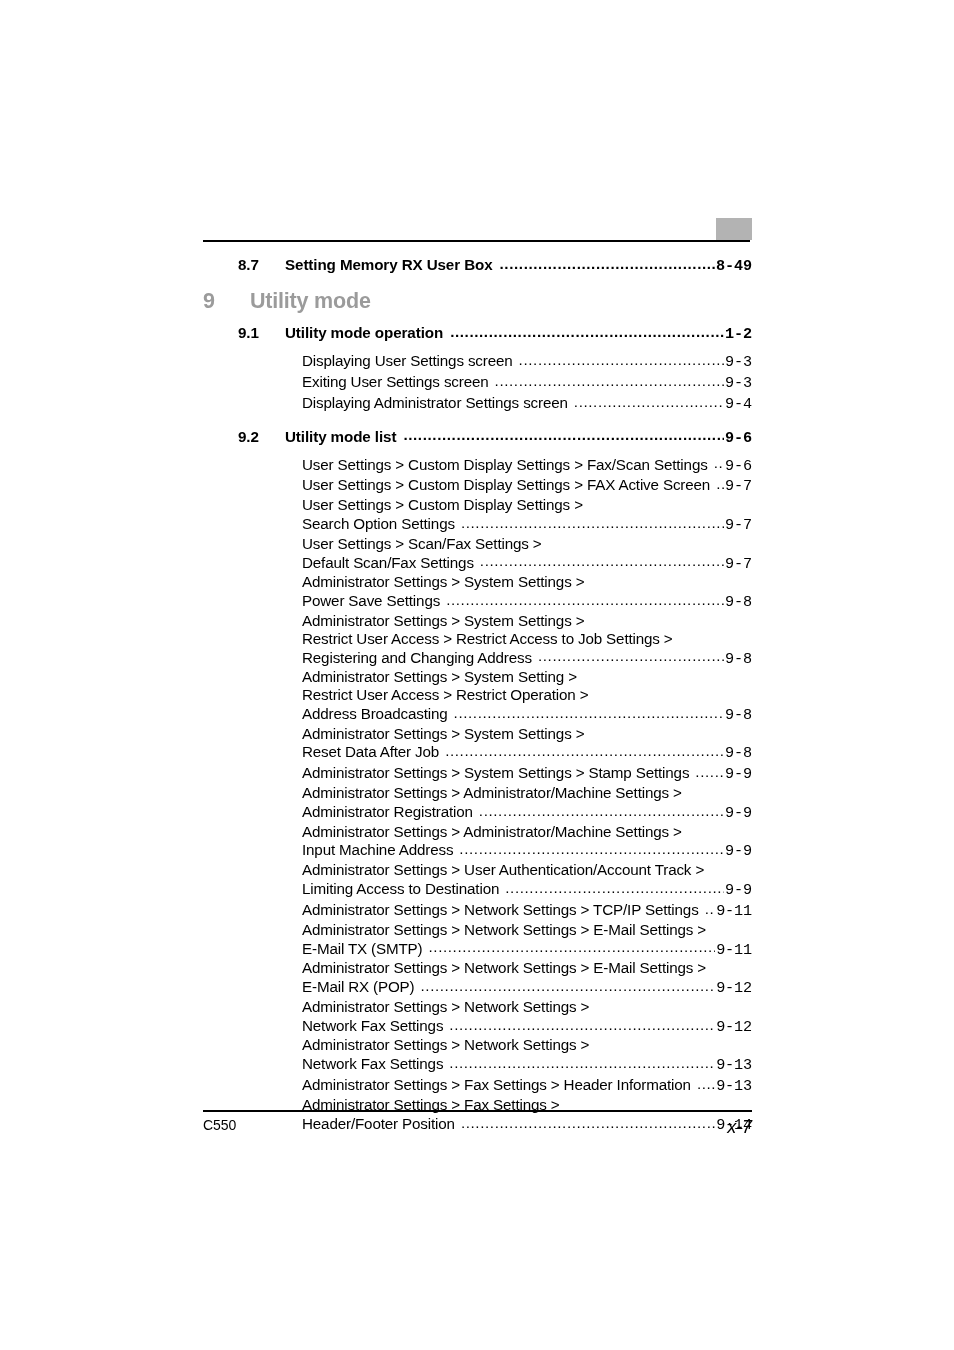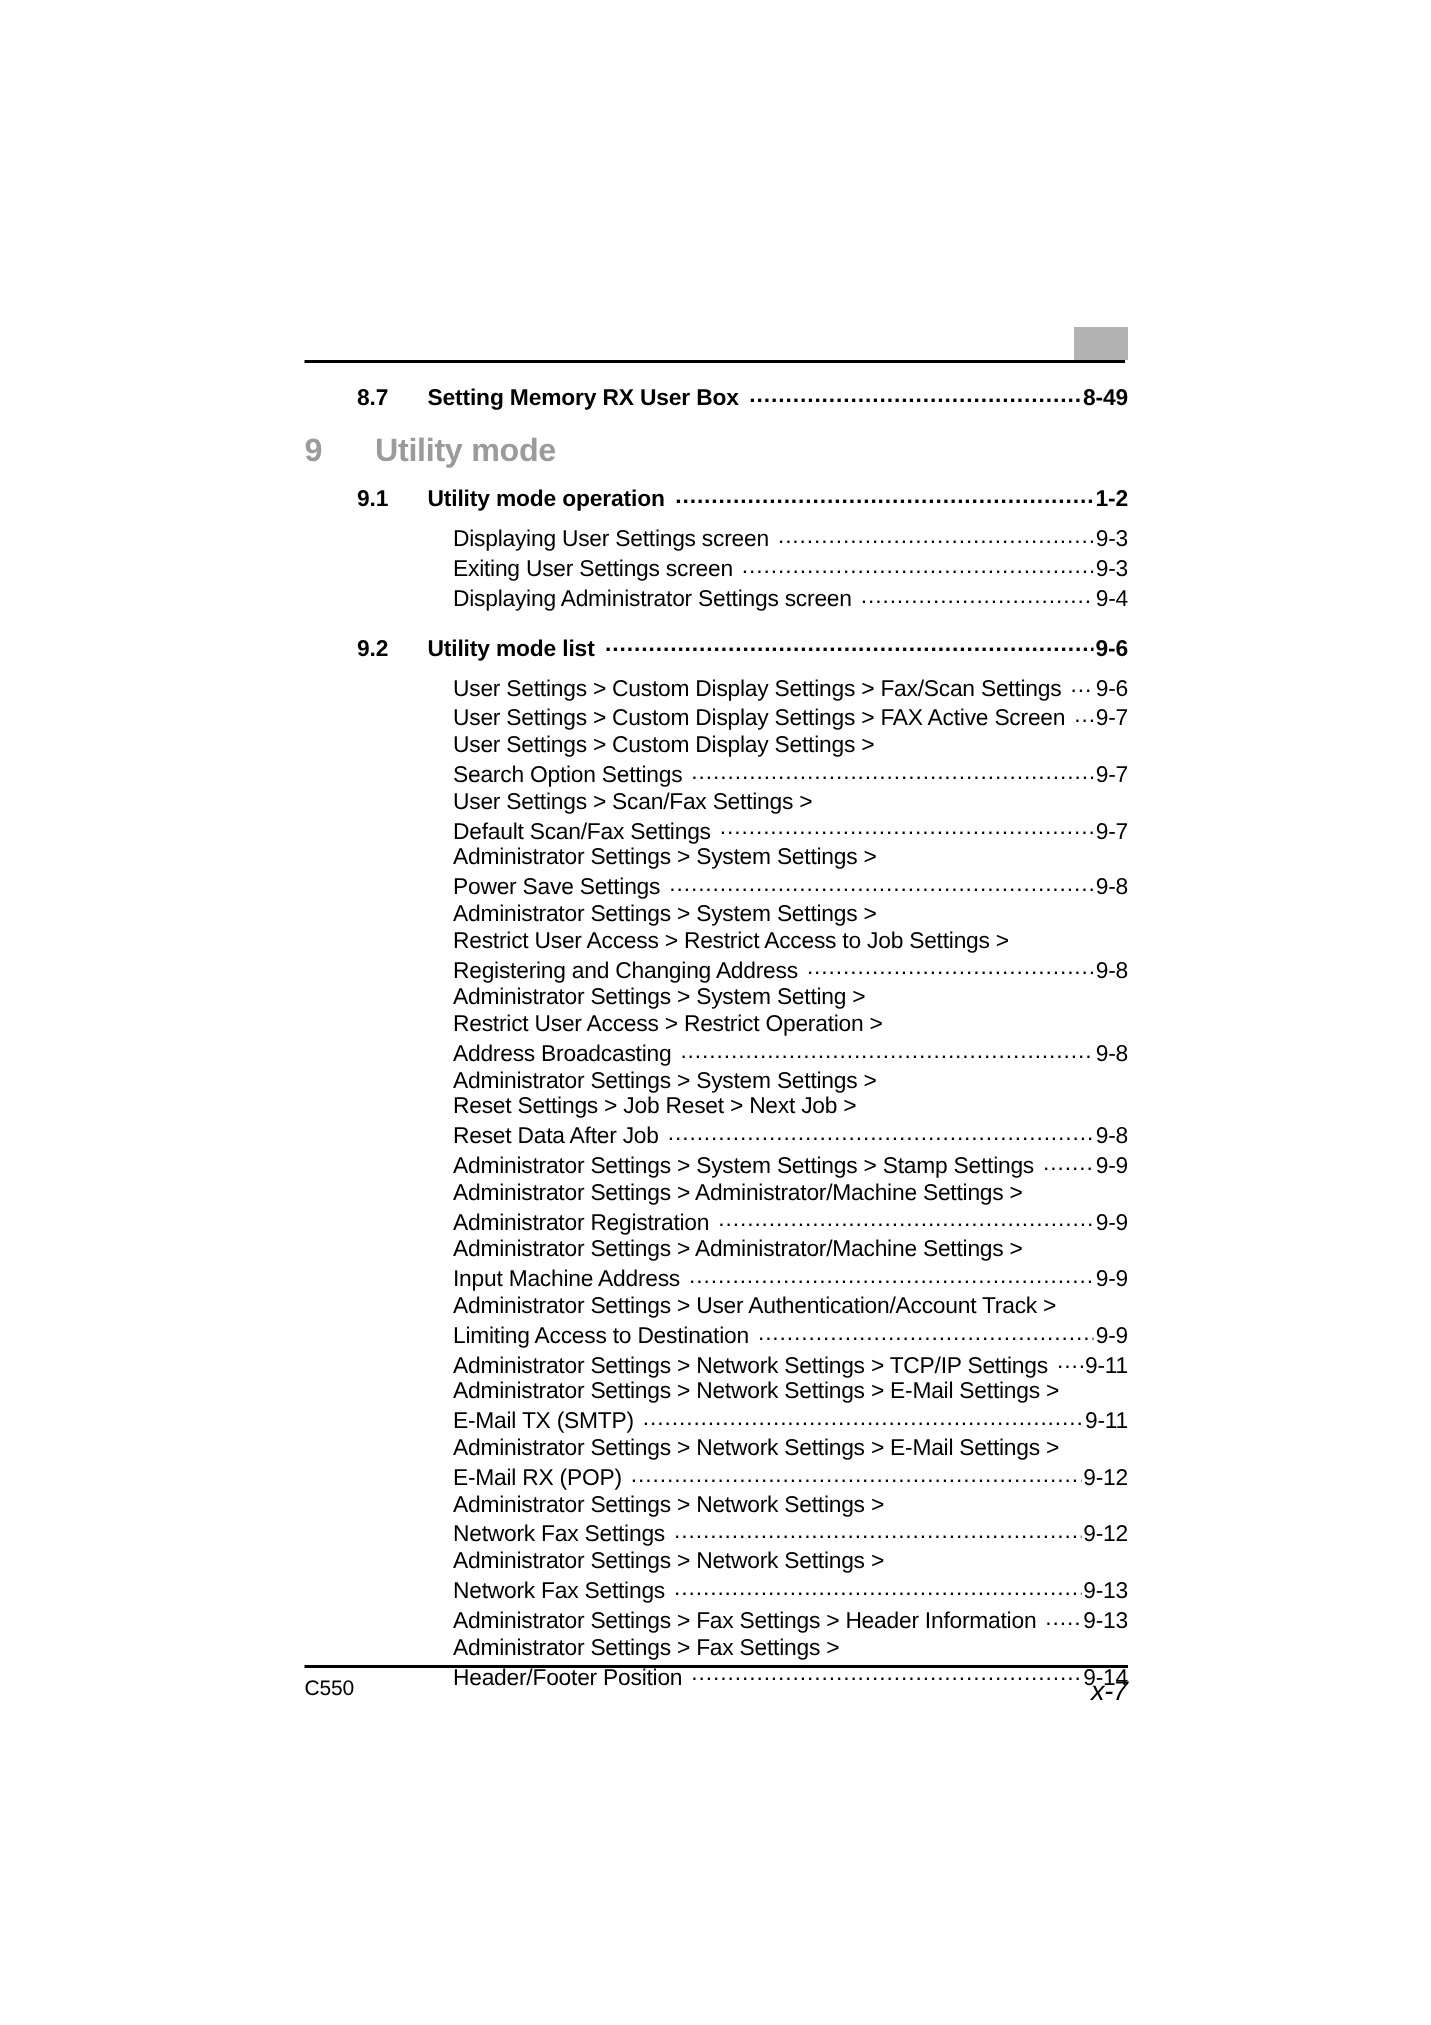--- a/index.html
+++ b/index.html
@@ -72,20 +72,21 @@
     content: "........................................................................................................................................................";
     position: absolute;
     left: 0;
     top: 0;
     letter-spacing: 0.6px;
   }
   .row .pageno {
     flex: 0 0 auto;
     text-align: right;
     padding-left: 1px;
+    font-family: Liberation Mono, monospace;
   }
 
   
   .entry-l1 {
     font-size: 15.2px;
     font-weight: bold;
     letter-spacing: -0.1px;
   }
   .entry-l1 .num {
     flex: 0 0 auto;
@@ -261,21 +262,20 @@
 
     <div class="entry-cont">Administrator Settings &gt; System Setting &gt;</div>
     <div class="entry-cont">Restrict User Access &gt; Restrict Operation &gt;</div>
     <div class="row entry-l2">
       <span class="label">Address Broadcasting</span>
       <span class="leader"></span>
       <span class="pageno">9-8</span>
     </div>
 
     <div class="entry-cont">Administrator Settings &gt; System Settings &gt;</div>
-    <div class="entry-cont">Reset Settings &gt; Job Reset &gt; Next Job &gt;</div>
     <div class="row entry-l2">
       <span class="label">Reset Data After Job</span>
       <span class="leader"></span>
       <span class="pageno">9-8</span>
     </div>
 
     <div class="row entry-l2">
       <span class="label">Administrator Settings &gt; System Settings &gt; Stamp Settings</span>
       <span class="leader"></span>
       <span class="pageno">9-9</span>

